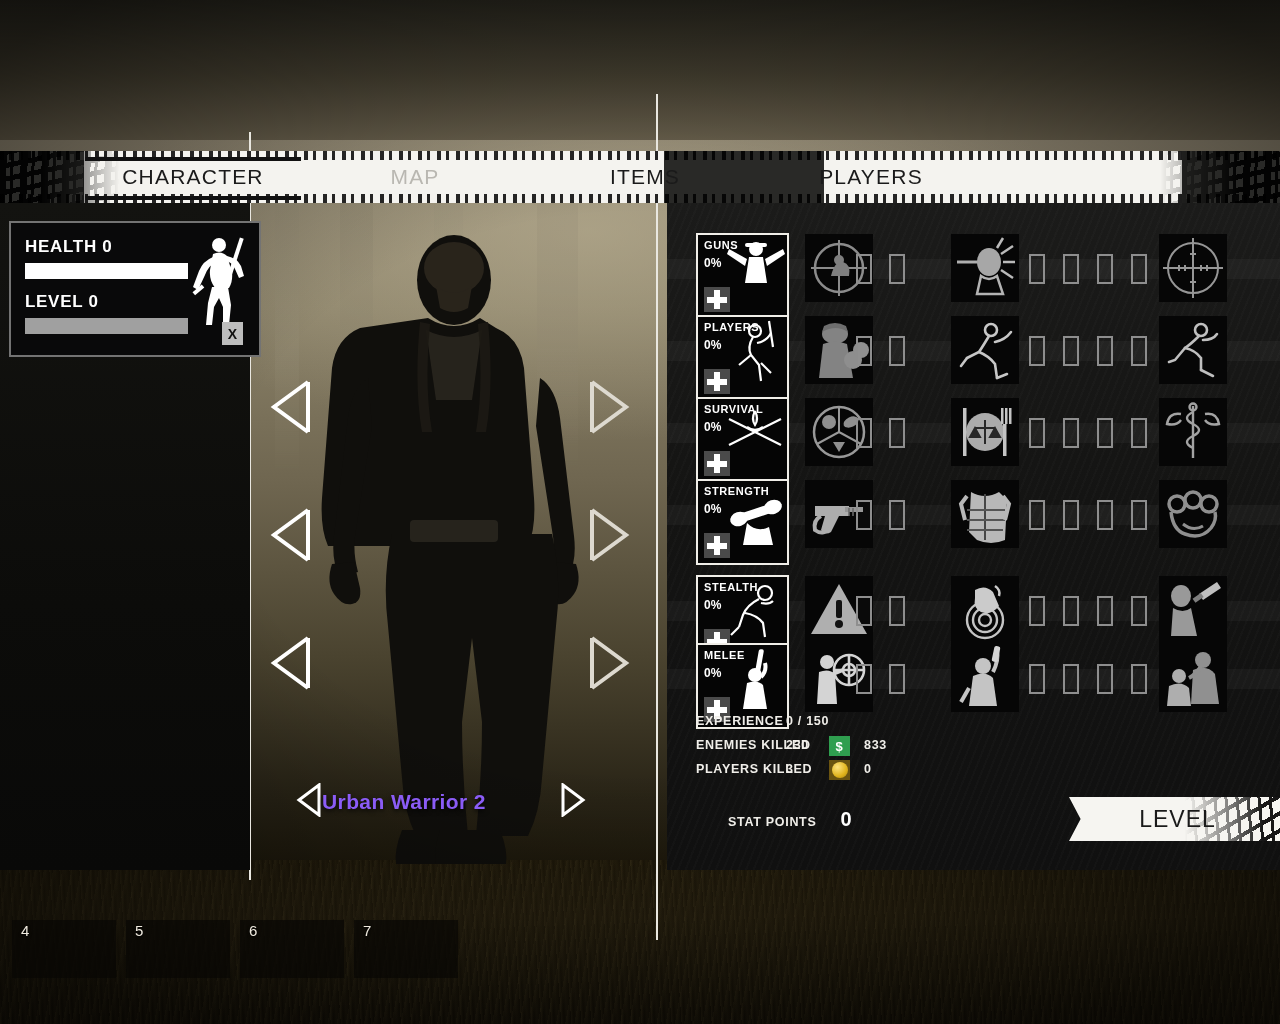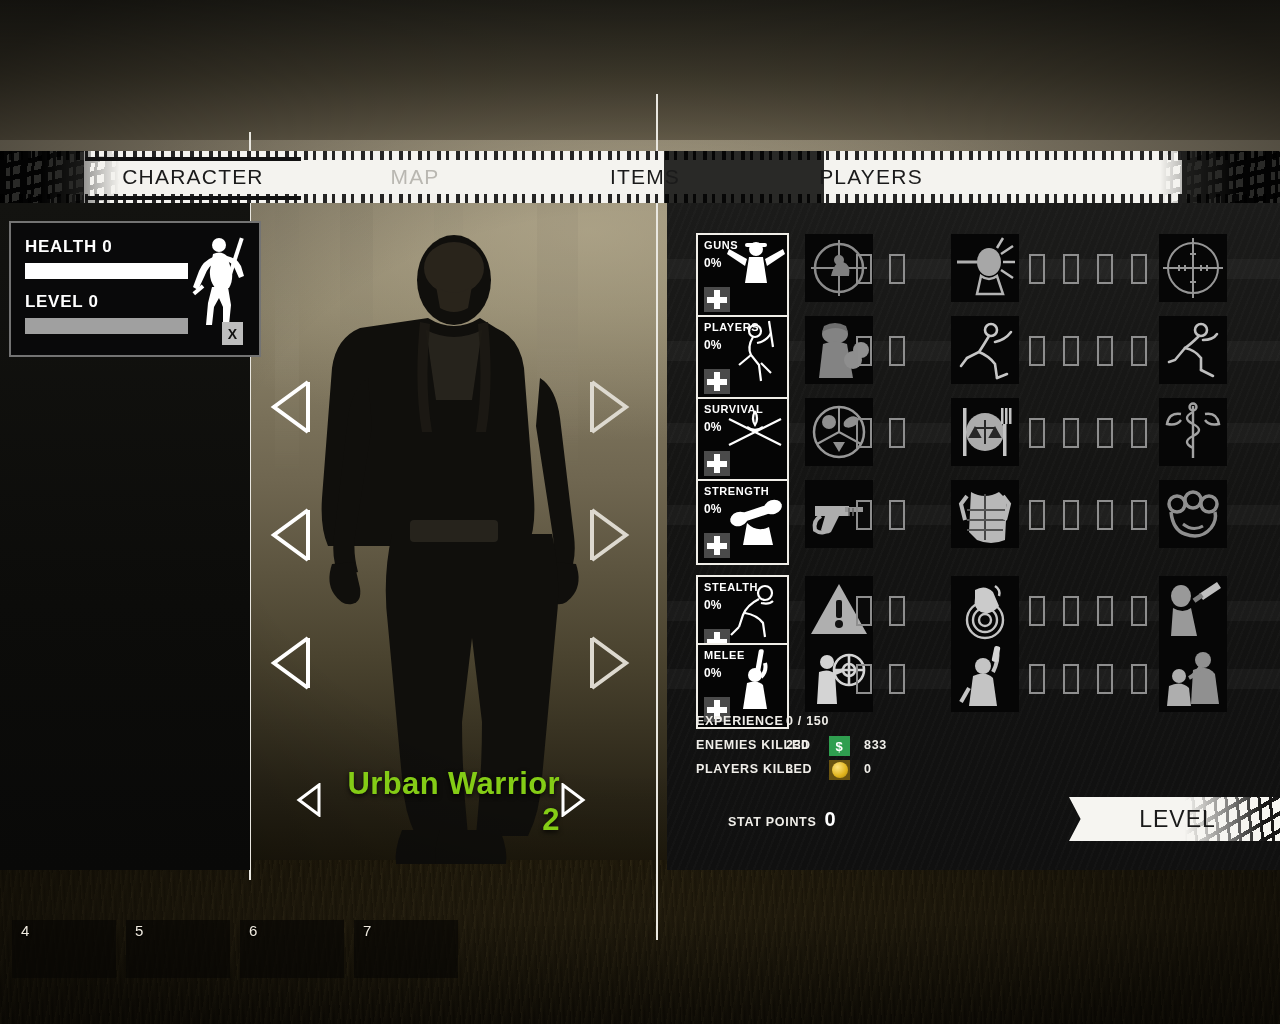--- a/index.html
+++ b/index.html
@@ -141,22 +141,22 @@
   
   .arrow { position: absolute; cursor: pointer; }
   .arrow svg { display: block; }
 
   
   .char-name-row {
     position: absolute; left: 296px; top: 780px; width: 290px; height: 44px;
     display: flex; align-items: center; justify-content: space-between;
   }
   .char-name {
-    flex: 1; text-align: right;
-    font-size: 31px; font-weight: bold; color: #84cc16;
+    flex: 1; text-align: left;
+    font-size: 21px; font-weight: bold; color: #8b5cf6;
     letter-spacing: .4px; text-shadow: 0 2px 5px rgba(0,0,0,.85);
     user-select: none;
   }
   .cn-arrow { cursor: pointer; }
 
   
   .skill-panel {
     position: absolute; left: 667px; top: 203px; width: 613px; height: 667px;
     background:
       repeating-linear-gradient(112deg, rgba(255,255,255,0.016) 0 2px, rgba(0,0,0,0) 2px 7px),
@@ -236,21 +236,21 @@
   .cur-chip.gold  { background: #6b5410; }
   .cur-chip.gold .coin {
     width: 16px; height: 16px; border-radius: 50%;
     background: radial-gradient(circle at 35% 32%, #ffe481, #e0b31c 60%, #a8830d 100%);
   }
   .cur-value { position: absolute; left: 168px; top: 2px; }
 
   .statpoints {
     position: absolute; left: 728px; top: 808px;
     font-size: 12.5px; font-weight: bold; letter-spacing: .7px; color: #f0eee9;
-    display: flex; align-items: baseline; gap: 8px;
+    display: flex; align-items: baseline; gap: 24px;
   }
   .sp-num { font-size: 20px; font-weight: bold; color: #ffffff; }
 
   
   .play-wrap {
     position: absolute; left: 1069px; top: 797px; width: 211px; height: 44px;
     cursor: pointer;
   }
   .play-banner {
     position: absolute; inset: 0;

